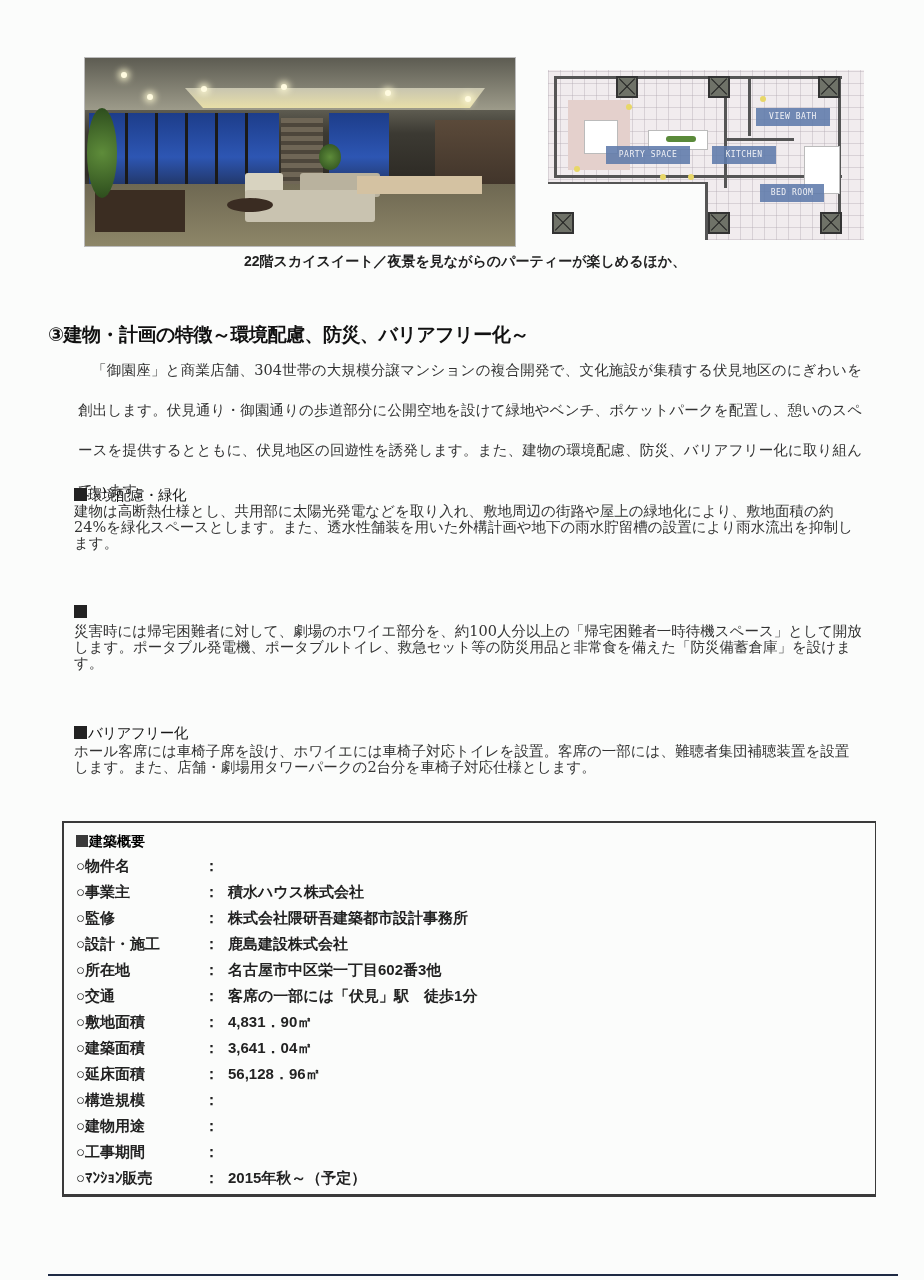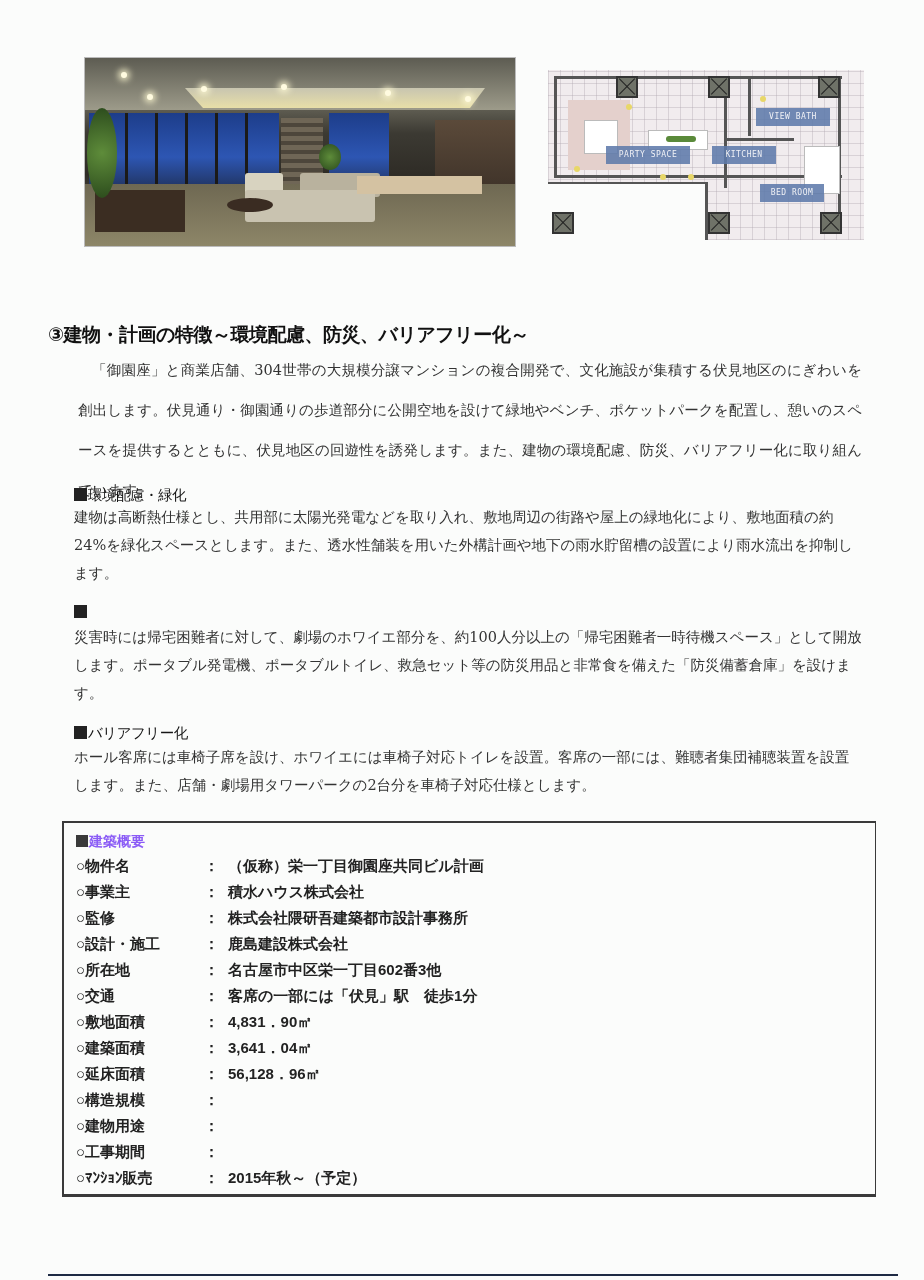--- a/index.html
+++ b/index.html
@@ -69,27 +69,27 @@
     position: absolute; left: 78px; width: 784px;
     font-family: "DejaVu Serif", "Liberation Serif", serif; font-size: 14.5px; line-height: 40px; color: #333;
     text-align: justify;
   }
   .intro { top: 350px; text-indent: 14px; }
   .sub-head {
     position: absolute; left: 74px; font-weight: normal; font-size: 14.5px; color: #151515; letter-spacing: -0.5px;
   }
   .sub-head .sq { display: inline-block; width: 13px; height: 13px; background: #222; margin-right: 1px; vertical-align: -1px; }
   .sec-body { position: absolute; left: 74px; width: 790px;
-    font-family: "DejaVu Serif", "Liberation Serif", serif; font-size: 14.5px; line-height: 28px; color: #333; }
+    font-family: "DejaVu Serif", "Liberation Serif", serif; font-size: 14.5px; line-height: 16px; color: #333; }
 
   .overview {
     position: absolute; left: 62px; top: 821px; width: 814px; height: 376px;
     border: 2px solid #3a3a3a; border-right-width: 1px; border-bottom-width: 3px;
   }
-  .overview .ov-title { position: absolute; left: 12px; top: 10px; font-weight: bold; font-size: 14px; color: #8b5cf6; }
+  .overview .ov-title { position: absolute; left: 12px; top: 10px; font-weight: bold; font-size: 14px; color: #000000; }
   .overview .ov-title .sq { display: inline-block; width: 12px; height: 12px; background: #3a3a3a; margin-right: 1px; vertical-align: -1px; }
   .ov-row { position: absolute; left: 12px; height: 26px; width: 790px; font-family: "Liberation Sans", sans-serif; font-size: 15px; color: #222; white-space: nowrap; }
   .ov-row .k { position: absolute; left: 0; font-weight: bold; }
   .ov-row .c { position: absolute; left: 128px; font-weight: bold; }
   .ov-row .v { position: absolute; left: 152px; font-weight: bold; }
 
   .footer-rule { position: absolute; left: 48px; top: 1274px; width: 850px; height: 2px; background: #1e2a44; }
 </style>
 </head>
 <body>
@@ -147,20 +147,21 @@
   <div class="col" style="left:4px;top:142px"></div>
   <div class="col" style="left:160px;top:142px"></div>
   <div class="col" style="left:272px;top:142px"></div>
   <div class="lbl" style="left:208px;top:38px;width:74px">VIEW BATH</div>
   <div class="lbl" style="left:58px;top:76px;width:84px">PARTY SPACE</div>
   <div class="lbl" style="left:164px;top:76px;width:64px">KITCHEN</div>
   <div class="lbl" style="left:212px;top:114px;width:64px">BED ROOM</div>
 </div>
 
 <div class="caption">
+  <div>22階スカイスイート／夜景を見ながらのパーティーが楽しめるほか、</div>
 </div>
 
 <div class="section-title">③建物・計画の特徴～環境配慮、防災、バリアフリー化～</div>
 
 <div class="body-text intro">「御園座」と商業店舗、304世帯の大規模分譲マンションの複合開発で、文化施設が集積する伏見地区のにぎわいを創出します。伏見通り・御園通りの歩道部分に公開空地を設けて緑地やベンチ、ポケットパークを配置し、憩いのスペースを提供するとともに、伏見地区の回遊性を誘発します。また、建物の環境配慮、防災、バリアフリー化に取り組んでいます。</div>
 
 <div class="sub-head" style="top:486px">
   <span class="sq"></span><span>環境配慮・緑化</span>
 </div>
 <div class="sec-body" style="top:503px">建物は高断熱仕様とし、共用部に太陽光発電などを取り入れ、敷地周辺の街路や屋上の緑地化により、敷地面積の約24%を緑化スペースとします。また、透水性舗装を用いた外構計画や地下の雨水貯留槽の設置により雨水流出を抑制します。</div>
@@ -175,21 +176,20 @@
 </div>
 <div class="sec-body" style="top:743px">ホール客席には車椅子席を設け、ホワイエには車椅子対応トイレを設置。客席の一部には、難聴者集団補聴装置を設置します。また、店舗・劇場用タワーパークの2台分を車椅子対応仕様とします。</div>
 
 <div class="overview">
   <div class="ov-title">
     <span class="sq"></span><span>建築概要</span>
   </div>
   <div class="ov-row" style="top:34px">
       <span class="k">○物件名</span>
       <span class="c">：</span>
-      <span class="v">（仮称）栄一丁目御園座共同ビル計画</span>
     </div>
   <div class="ov-row" style="top:60px">
       <span class="k">○事業主</span>
       <span class="c">：</span>
       <span class="v">積水ハウス株式会社</span>
     </div>
   <div class="ov-row" style="top:86px">
       <span class="k">○監修</span>
       <span class="c">：</span>
       <span class="v">株式会社隈研吾建築都市設計事務所</span>

